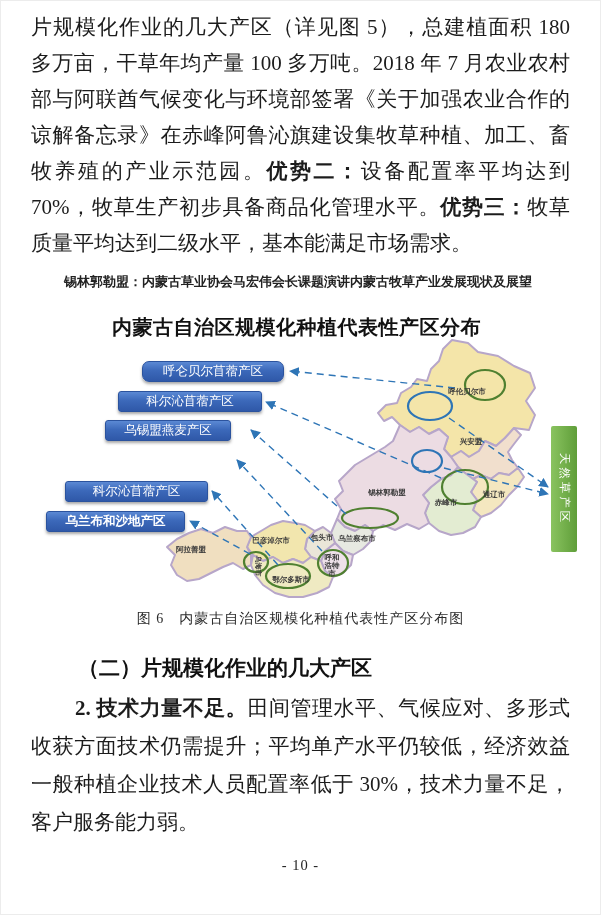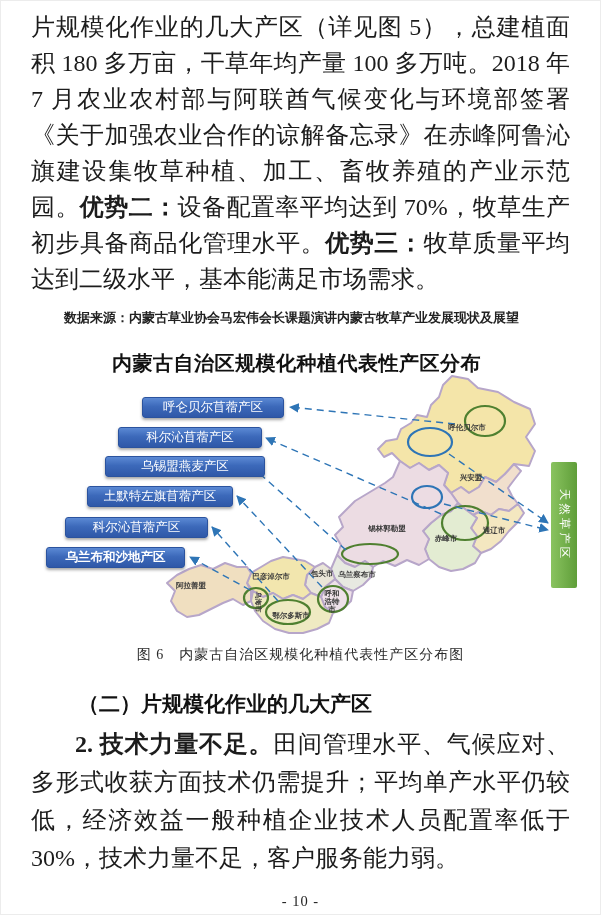--- a/index.html
+++ b/index.html
@@ -9,21 +9,21 @@
     background:#fff;
     box-shadow: inset 0 0 0 1px #ececec;
     overflow:hidden;
     font-family:"Liberation Serif", serif;
     color:#1c1c1c;
     box-sizing:border-box;
     padding:9px 31px 0 31px;
   }
   .body-para{
     margin:0;
-    font-size:24px;
+    font-size:21px;
     line-height:36px;
     text-align:justify;
     text-justify:inter-ideograph;
   }
   .body-para strong{font-weight:bold;}
   .source-note{
     margin:13px 0 0 33px;
     font-family:"Liberation Sans", sans-serif;
     font-weight:600;
     font-size:13px;
@@ -89,21 +89,21 @@
     letter-spacing:1px;
   }
 </style>
 </head>
 <body>
 
 <div class="page">
 
   <p class="body-para"><span>片规模化作业的几大产区（详见图 5），总建植面积 180 多万亩，干草年均产量 100 多万吨。2018 年 7 月农业农村部与阿联酋气候变化与环境部签署《关于加强农业合作的谅解备忘录》在赤峰阿鲁沁旗建设集牧草种植、加工、畜牧养殖的产业示范园。</span><strong>优势二：</strong><span>设备配置率平均达到 70%，牧草生产初步具备商品化管理水平。</span><strong>优势三：</strong><span>牧草质量平均达到二级水平，基本能满足市场需求。</span></p>
 
-  <p class="source-note">数据来源：内蒙古草业协会马宏伟会长课题演讲内蒙古牧草产业发展现状及展望</p>
+  <p class="source-note">锡林郭勒盟：内蒙古草业协会马宏伟会长课题演讲内蒙古牧草产业发展现状及展望</p>
 
   <div class="figure">
     <svg class="map-svg" width="601" height="292" viewBox="0 0 601 292">
       <defs>
         <marker id="arr" viewBox="0 0 10 10" refX="9" refY="5" markerWidth="7" markerHeight="7" orient="auto-start-reverse">
           <path d="M0,0 L10,5 L0,10 z" fill="#2e75b6"></path>
         </marker>
         <linearGradient id="barGrad" x1="0" y1="0" x2="1" y2="0">
           <stop offset="0" stop-color="#8ac360"></stop>
           <stop offset="1" stop-color="#5f9e39"></stop>
@@ -165,24 +165,23 @@
           <text x="332" y="242">呼和</text>
           <text x="332" y="250">浩特</text>
           <text x="332" y="258">市</text>
           <text transform="translate(256,248) rotate(90)" x="0" y="0" font-size="7">乌海市</text>
         </g>
       </g>
     </svg>
 
     <div class="fig-title">内蒙古自治区规模化种植代表性产区分布</div>
 
-    <div class="map-btn" style="left:142px;top:51px;width:142px;">呼仑贝尔苜蓿产区</div>
+    <div class="map-btn" style="left:142px;top:51px;width:142px;border-radius:7px;">呼仑贝尔苜蓿产区</div>
     <div class="map-btn" style="left:118px;top:81px;width:144px;">科尔沁苜蓿产区</div>
-    <div class="map-btn" style="left:105px;top:110px;width:160px;">乌锡盟燕麦产区</div>
-    <div class="map-btn" style="left:87px;top:140px;width:146px;">土默特左旗苜蓿产区</div>
+    <div class="map-btn" style="left:105px;top:110px;width:126px;">乌锡盟燕麦产区</div>
     <div class="map-btn" style="left:65px;top:171px;width:143px;">科尔沁苜蓿产区</div>
     <div class="map-btn" style="left:46px;top:201px;width:139px;font-weight:bold;">乌兰布和沙地产区</div>
   </div>
 
   <p class="caption">图 6　内蒙古自治区规模化种植代表性产区分布图</p>
 
   <h3 class="section-heading">（二）片规模化作业的几大产区</h3>
 
   <p class="body-para para2"><strong>2. 技术力量不足。</strong><span>田间管理水平、气候应对、多形式收获方面技术仍需提升；平均单产水平仍较低，经济效益一般种植企业技术人员配置率低于 30%，技术力量不足，客户服务能力弱。</span></p>
 

